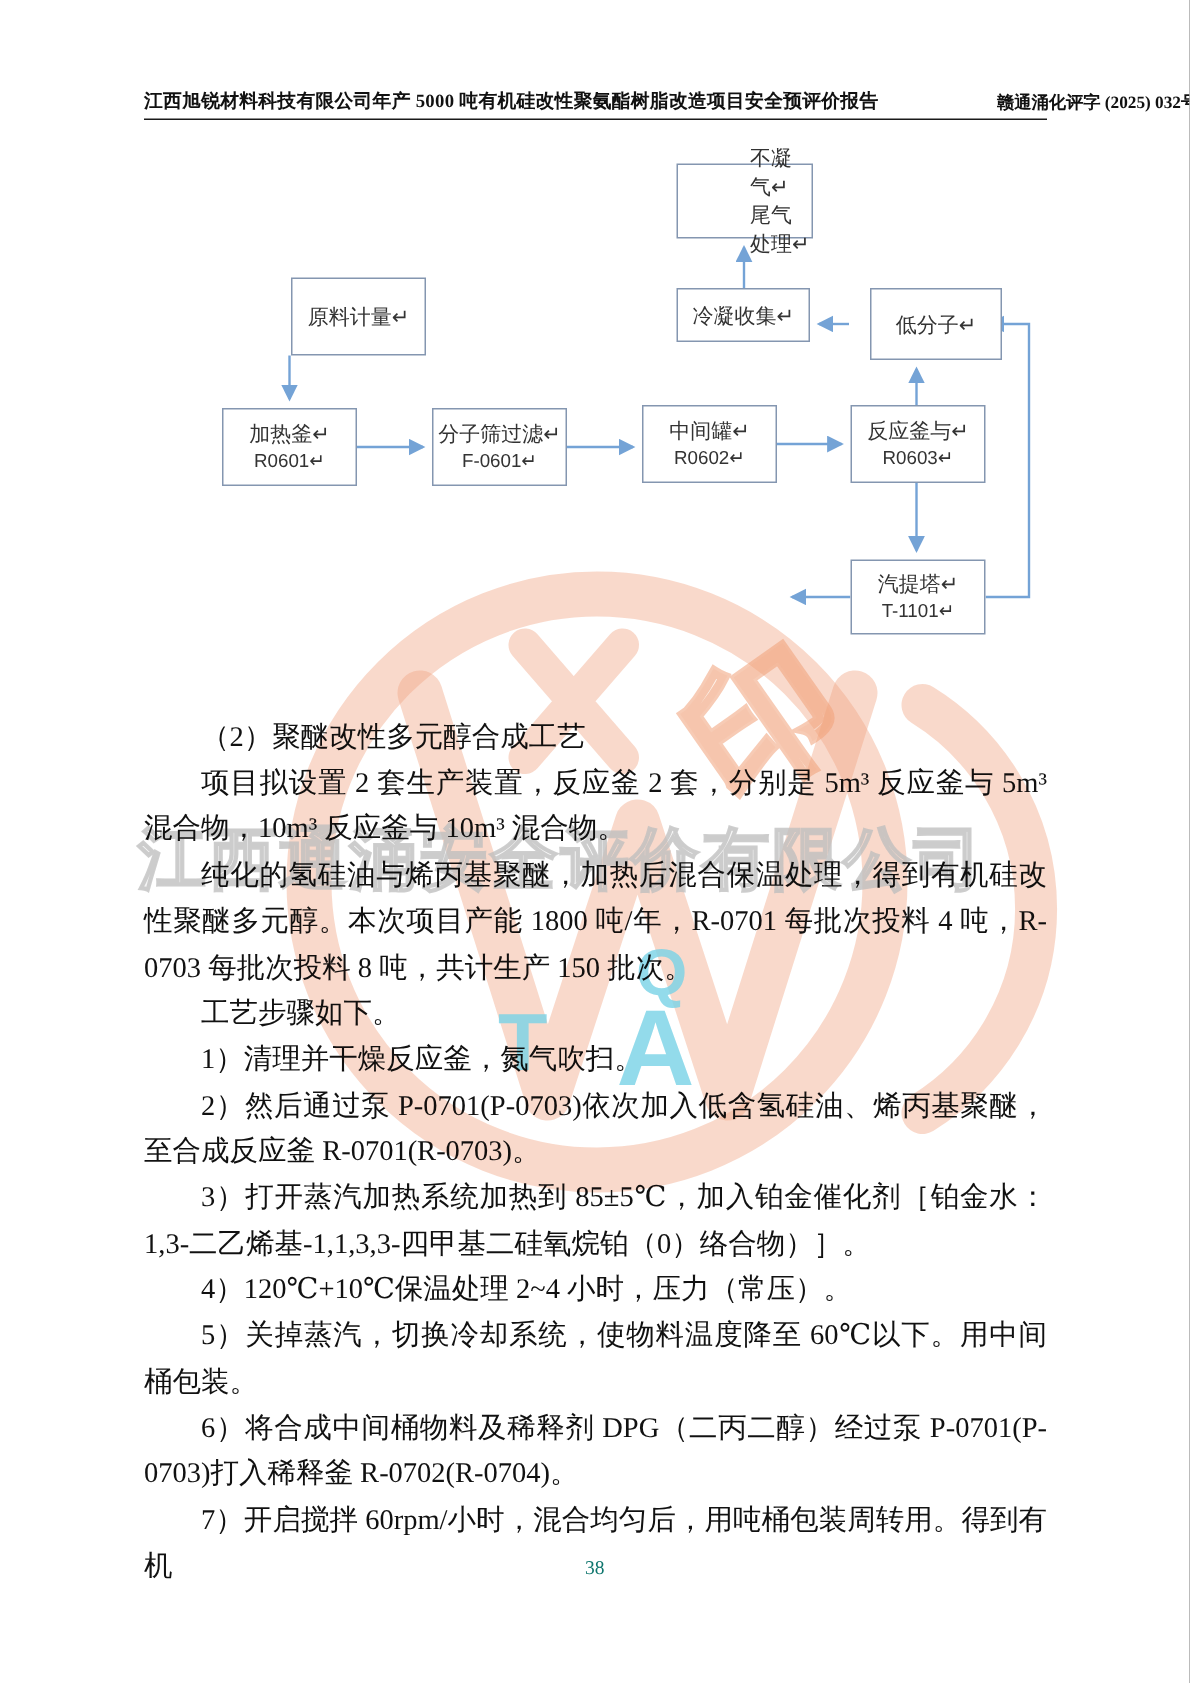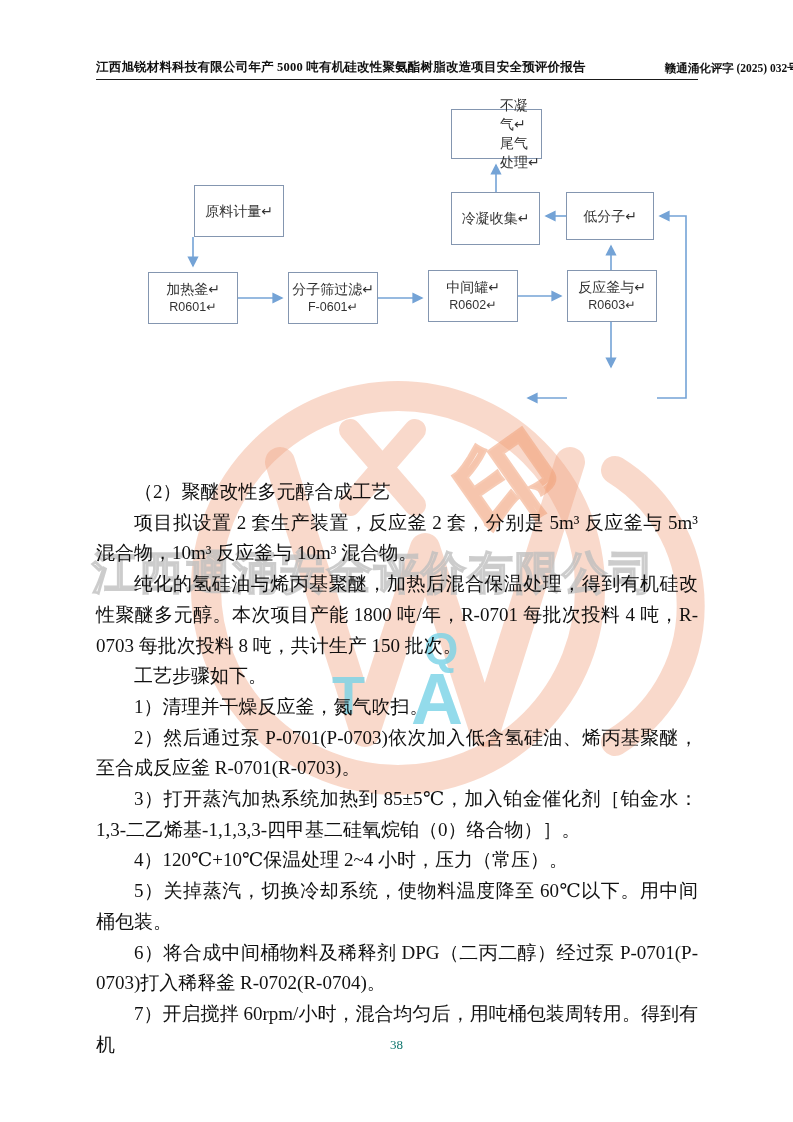--- a/index.html
+++ b/index.html
@@ -96,25 +96,25 @@
         <path d="M566,216 L546,216" marker-end="url(#ah)"></path>
         <path d="M496,192 L496,165" marker-end="url(#ah)"></path>
       </g>
     </svg>
 
     <div class="dbox" style="left:451px;top:109px;width:91px;height:50px;padding-left:48px;">
       <span class="l1">不凝气↵</span>
       <span class="l1">尾气处理↵</span>
     </div>
 
-    <div class="dbox" style="left:451px;top:192px;width:89px;height:53px;">
+    <div class="dbox" style="left:451px;top:192px;width:89px;height:36px;">
       <span class="l1">冷凝收集↵</span>
     </div>
 
-    <div class="dbox" style="left:566px;top:192px;width:88px;height:48px;">
+    <div class="dbox" style="left:580px;top:192px;width:88px;height:48px;">
       <span class="l1">低分子↵</span>
     </div>
 
     <div class="dbox" style="left:148px;top:185px;width:90px;height:52px;margin-left:46px;">
       <span class="l1">原料计量↵</span>
     </div>
 
     <div class="dbox" style="left:148px;top:272px;width:90px;height:52px;">
       <span class="l1">加热釜↵</span>
       <span class="l2">R0601↵</span>
@@ -128,20 +128,24 @@
     <div class="dbox" style="left:428px;top:270px;width:90px;height:52px;">
       <span class="l1">中间罐↵</span>
       <span class="l2">R0602↵</span>
     </div>
 
     <div class="dbox" style="left:567px;top:270px;width:90px;height:52px;">
       <span class="l1">反应釜与↵</span>
       <span class="l2">R0603↵</span>
     </div>
 
+    <div class="dbox" style="left:567px;top:373px;width:90px;height:50px;">
+      <span class="l1">汽提塔↵</span>
+      <span class="l2">T-1101↵</span>
+    </div>
 
   </div>
 
   <div class="body-text">
     <p>（2）聚醚改性多元醇合成工艺</p>
     <p>项目拟设置 2 套生产装置，反应釜 2 套，分别是 5m³ 反应釜与 5m³ 混合物，10m³ 反应釜与 10m³ 混合物。</p>
     <p>纯化的氢硅油与烯丙基聚醚，加热后混合保温处理，得到有机硅改性聚醚多元醇。本次项目产能 1800 吨/年，R-0701 每批次投料 4 吨，R-0703 每批次投料 8 吨，共计生产 150 批次。</p>
     <p>工艺步骤如下。</p>
     <p>1）清理并干燥反应釜，氮气吹扫。</p>
     <p>2）然后通过泵 P-0701(P-0703)依次加入低含氢硅油、烯丙基聚醚，至合成反应釜 R-0701(R-0703)。</p>

